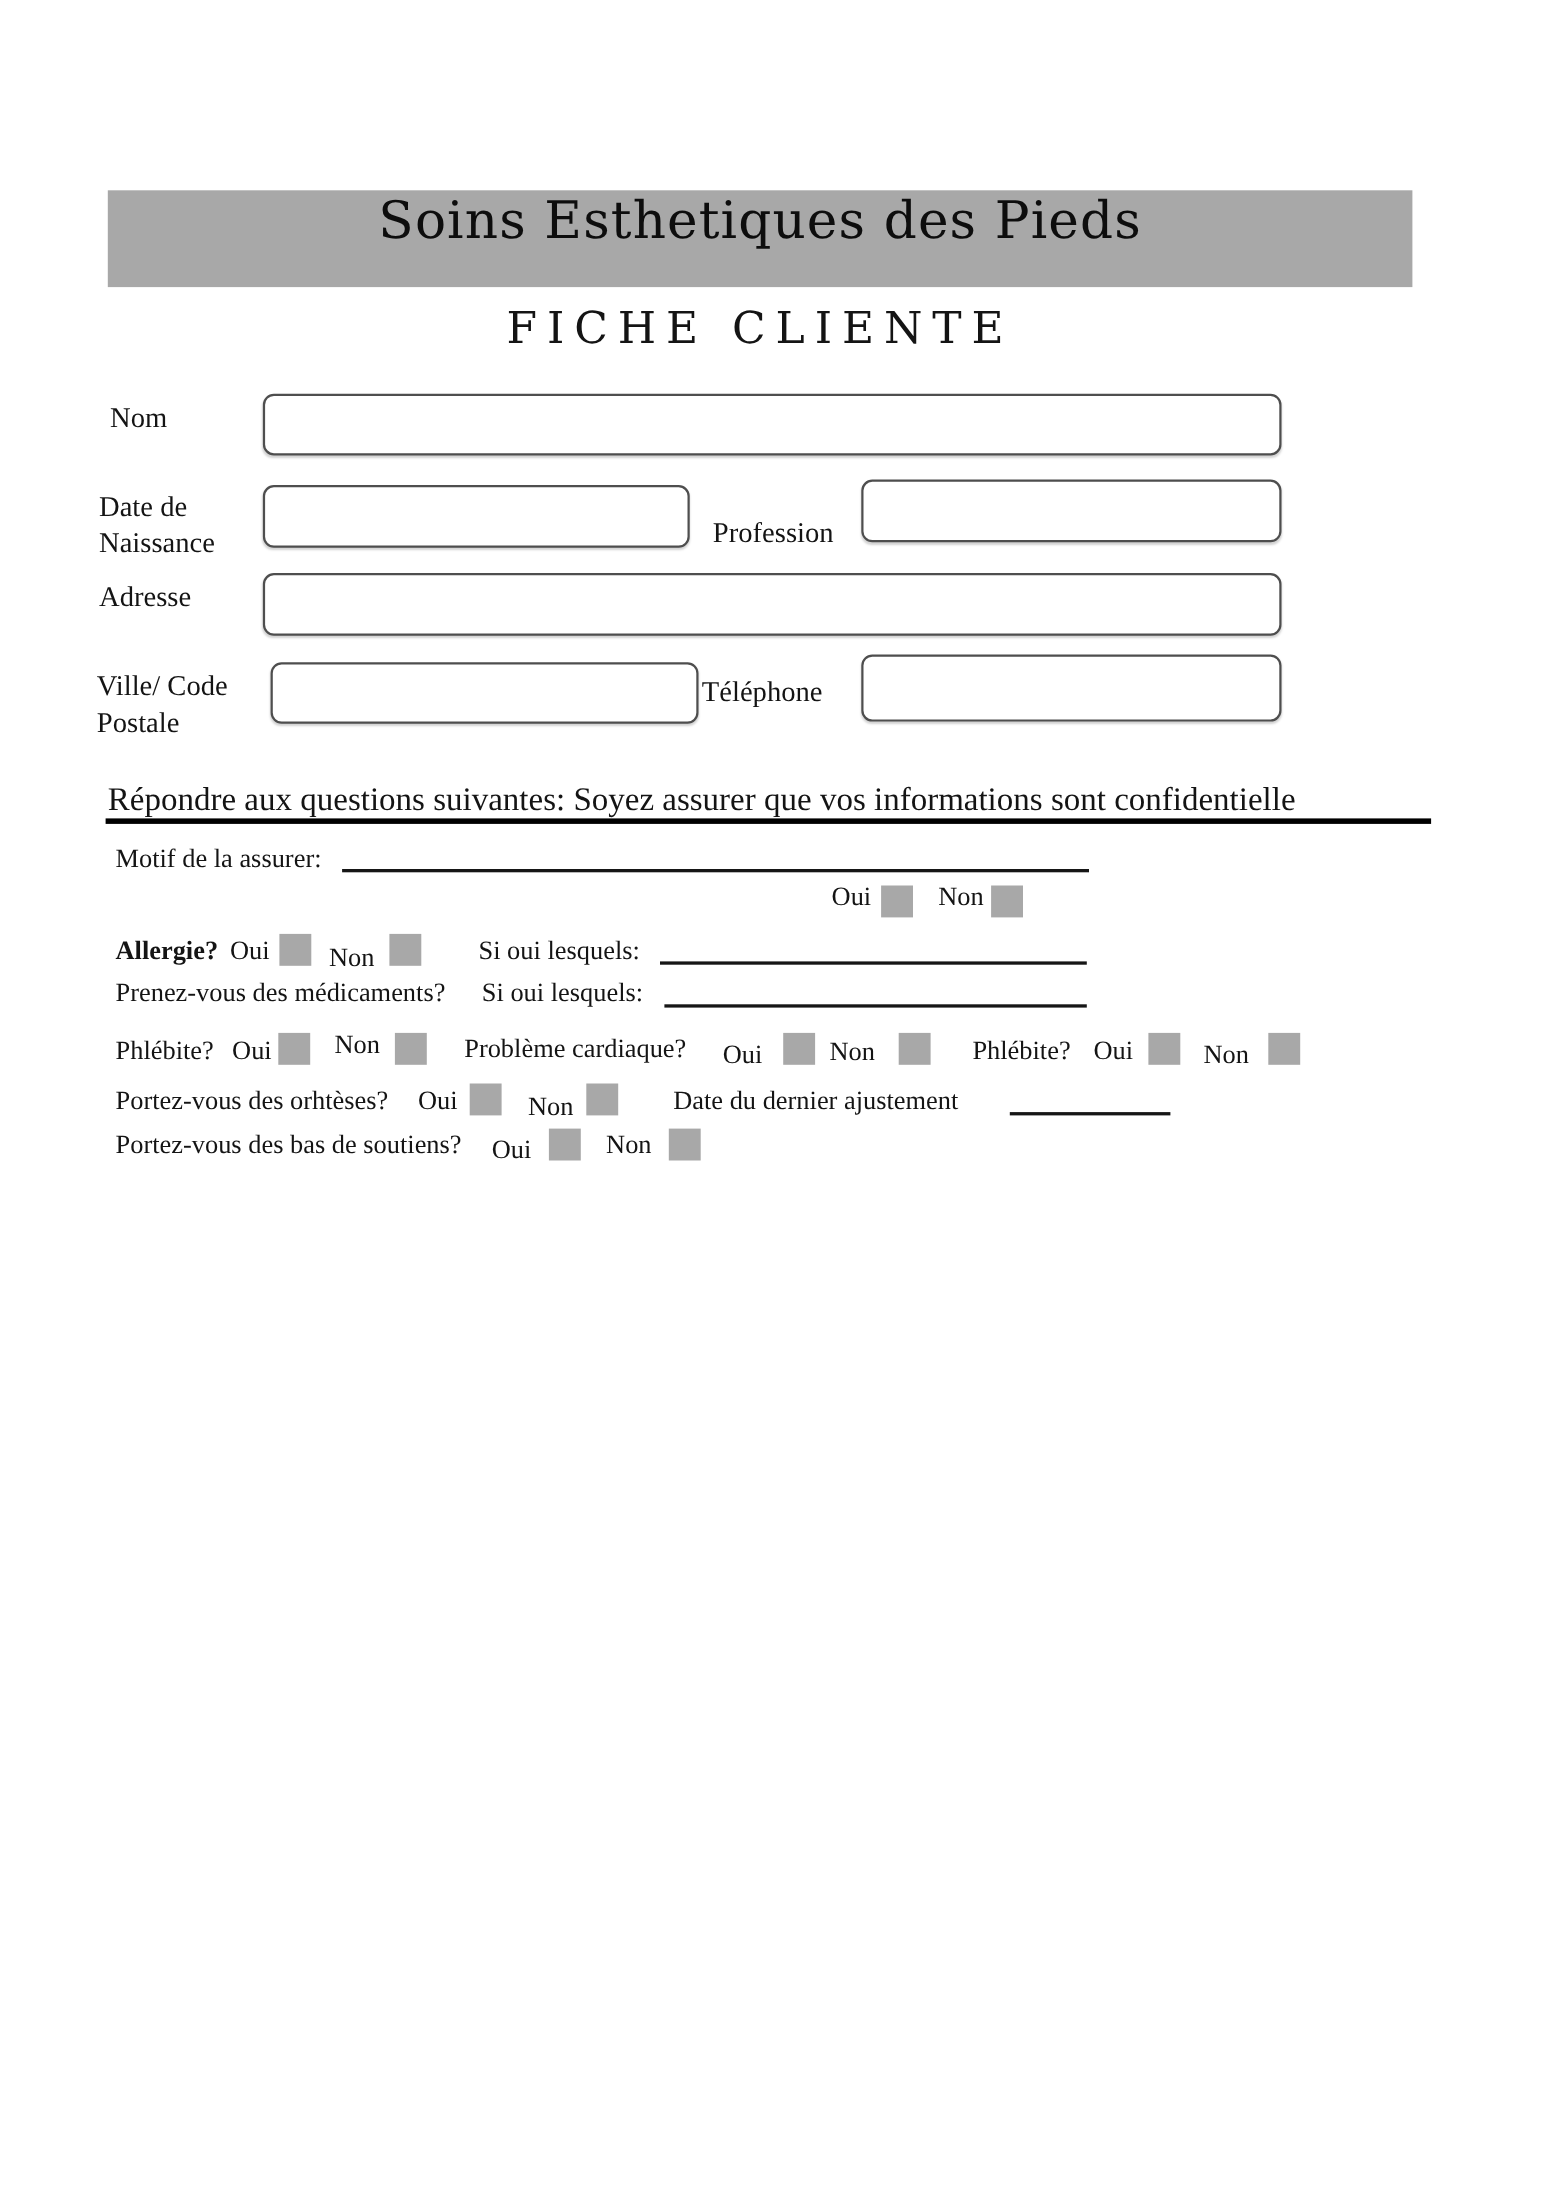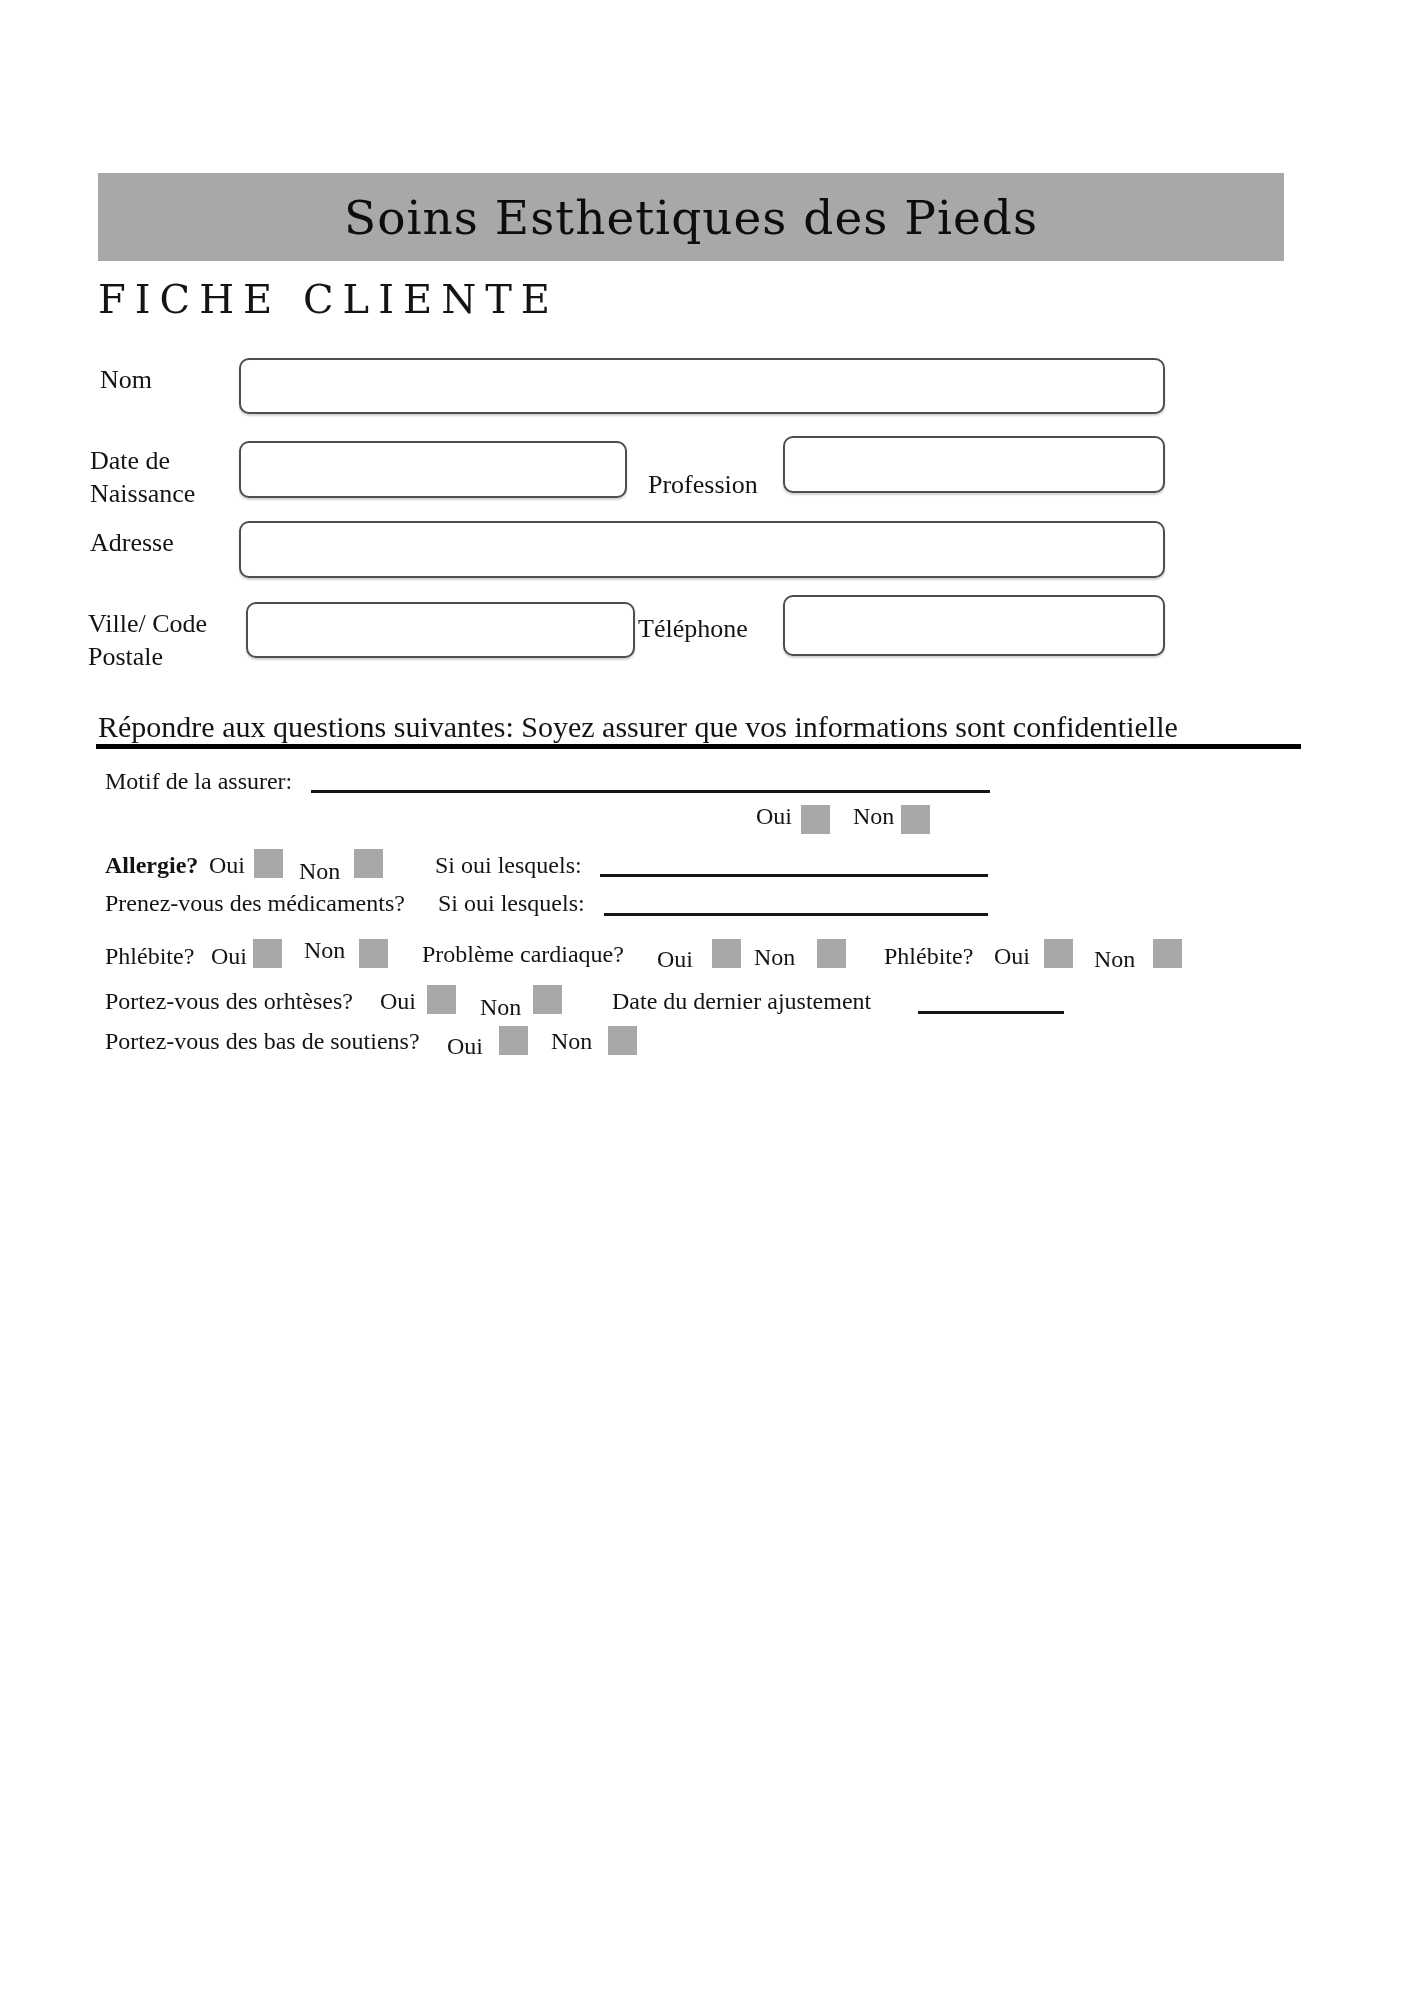--- a/index.html
+++ b/index.html
@@ -1,21 +1,21 @@
 <!DOCTYPE html>
 <html><head>
 <meta charset="utf-8">
 <style>
   html,body{margin:0;padding:0;background:#ffffff;}
   .page{position:relative;width:1414px;height:2000px;background:#ffffff;
         font-family:"Liberation Serif", serif;color:#111;overflow:hidden;}
   .abs{position:absolute;}
-  .banner{background:#a8a8a8;display:flex;align-items:center;justify-content:center;}
+  .banner{background:#a8a8a8;display:flex;align-items:flex-start;justify-content:center;}
   .title{font-family:"DejaVu Serif", serif;font-size:47px;color:#0d0d0d;letter-spacing:1px;white-space:nowrap;}
-  .subtitle{font-family:"DejaVu Serif", serif;font-size:40px;letter-spacing:9px;text-align:left;color:#141414;white-space:nowrap;}
+  .subtitle{font-family:"DejaVu Serif", serif;font-size:40px;letter-spacing:9px;text-align:center;color:#141414;white-space:nowrap;}
   .flabel{font-size:26px;color:#141414;line-height:33px;white-space:nowrap;}
   .inputbox{box-sizing:border-box;border:2px solid #4e4e4e;border-radius:10px;background:#fff;
             box-shadow:0 2px 2px rgba(0,0,0,0.18);}
   .note{font-size:30px;color:#141414;white-space:nowrap;}
   .divider{background:#000;}
   .q{font-size:24px;color:#141414;white-space:nowrap;}
   .chk{width:29px;height:29px;background:#a8a8a8;}
   .uline{background:#161616;height:3px;}
 </style>
 </head>

